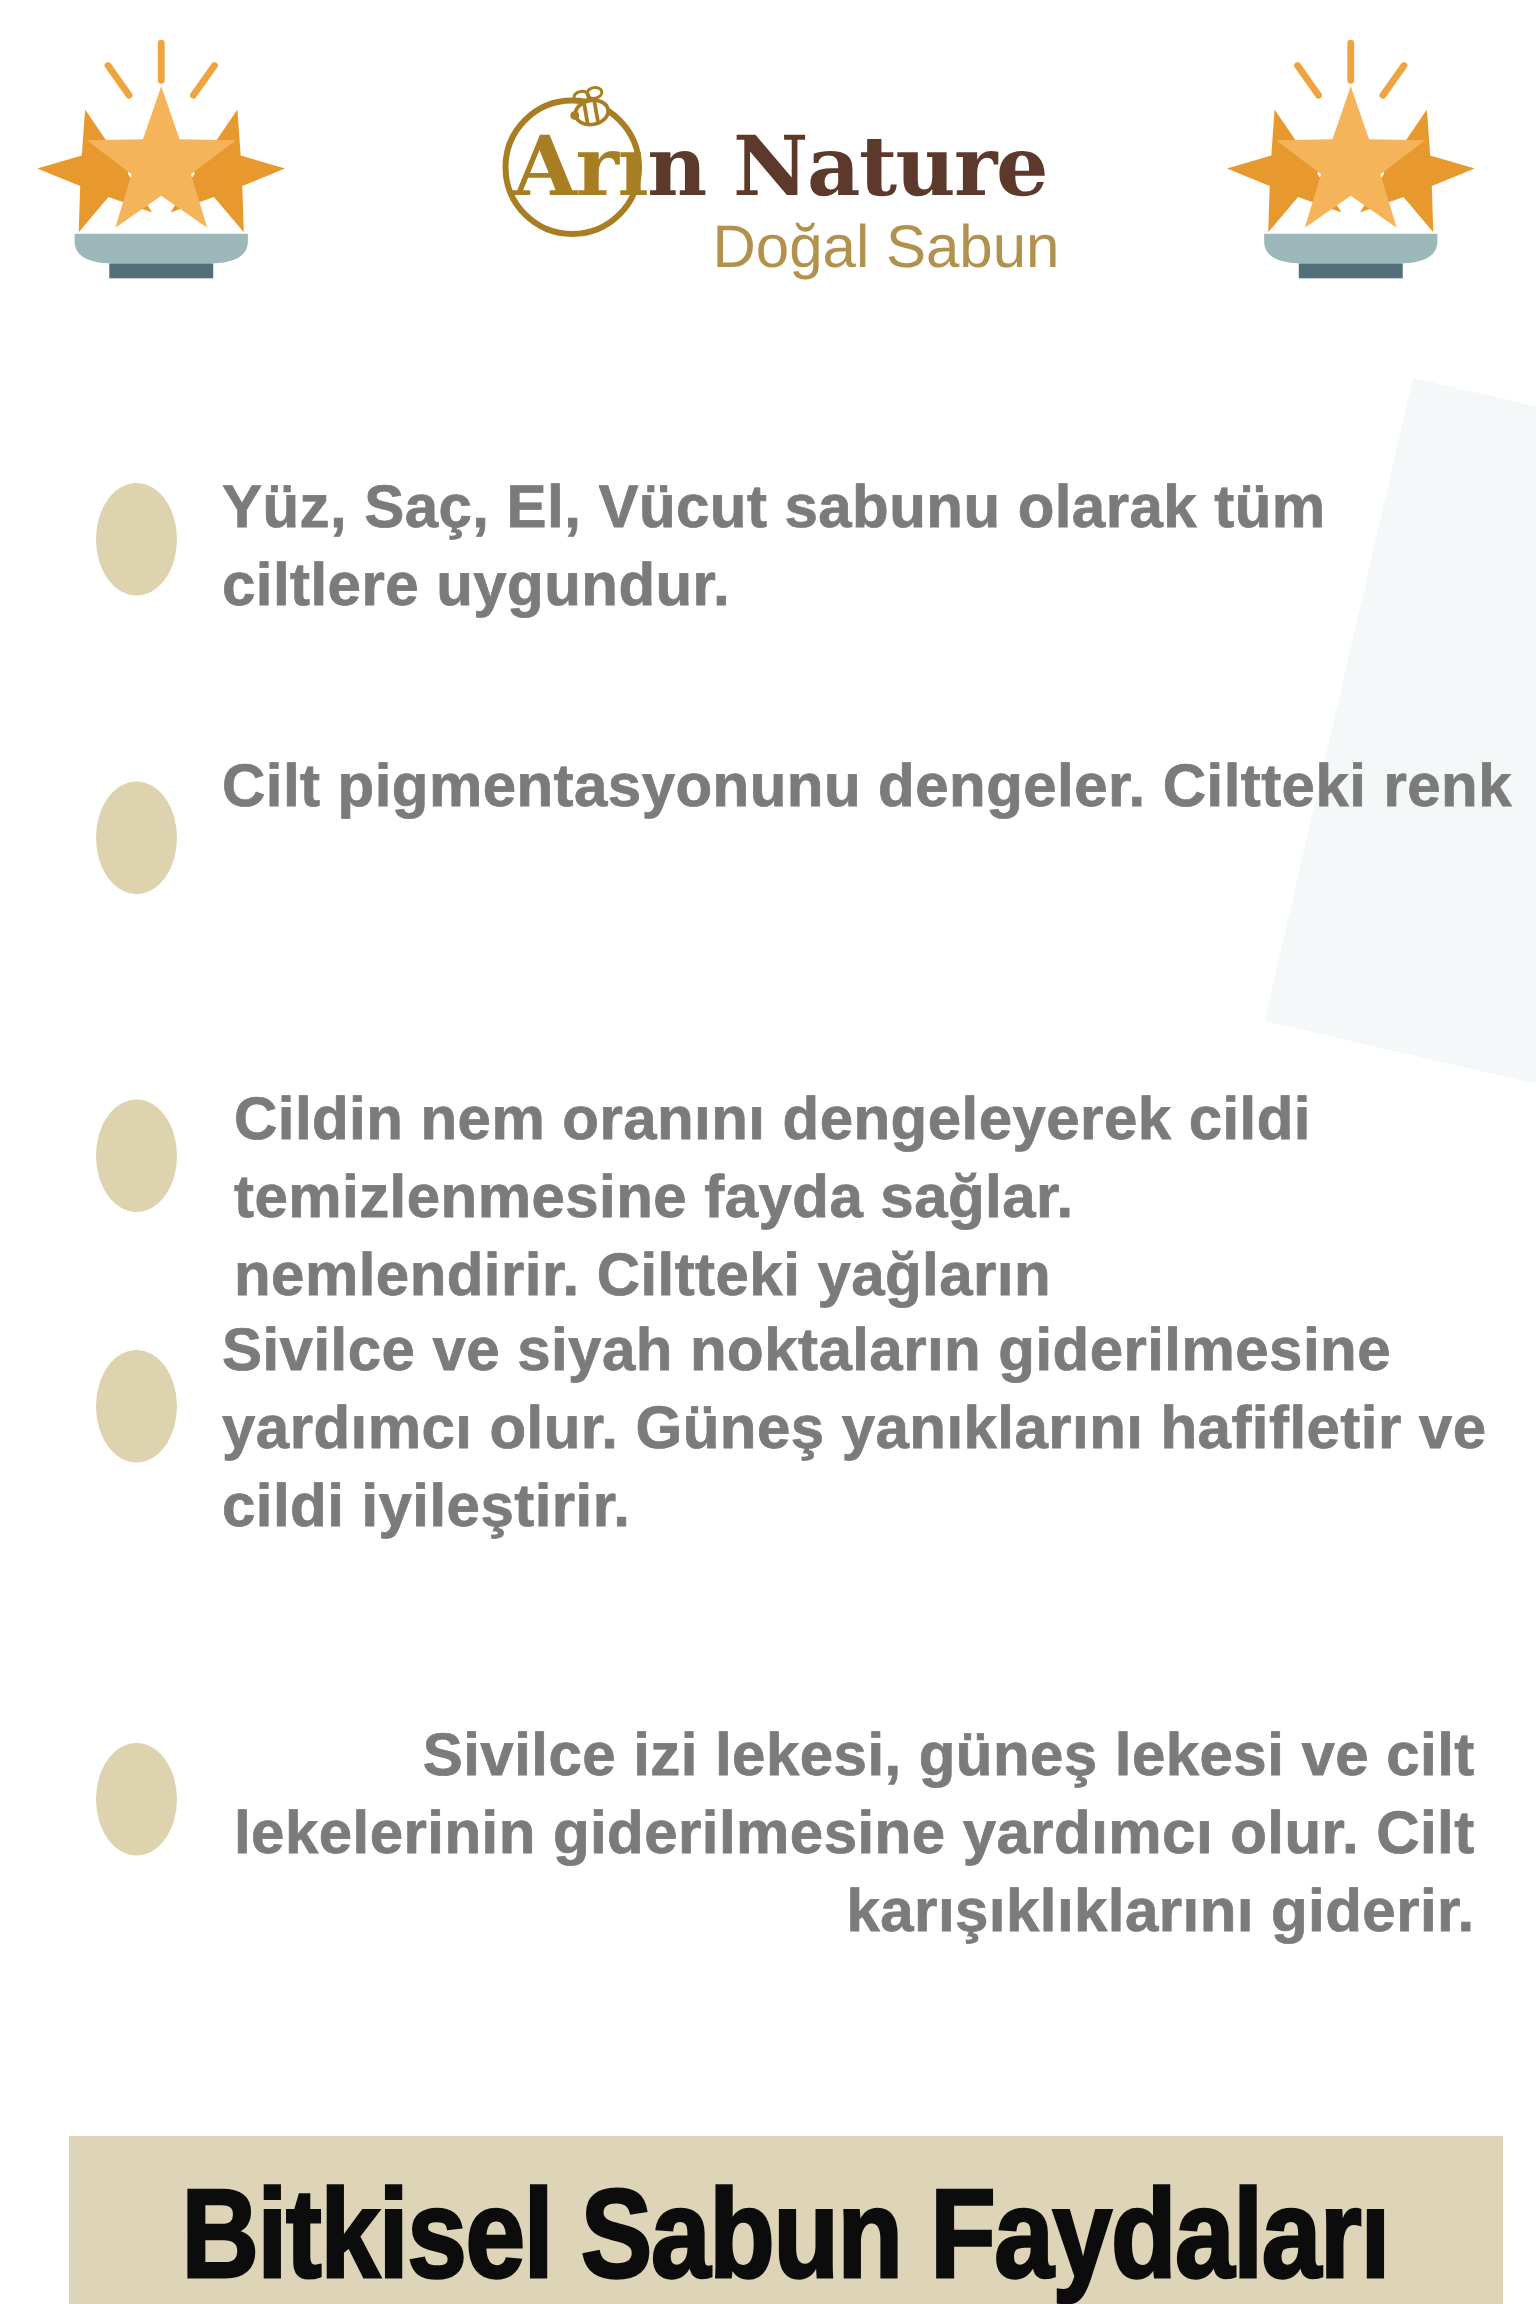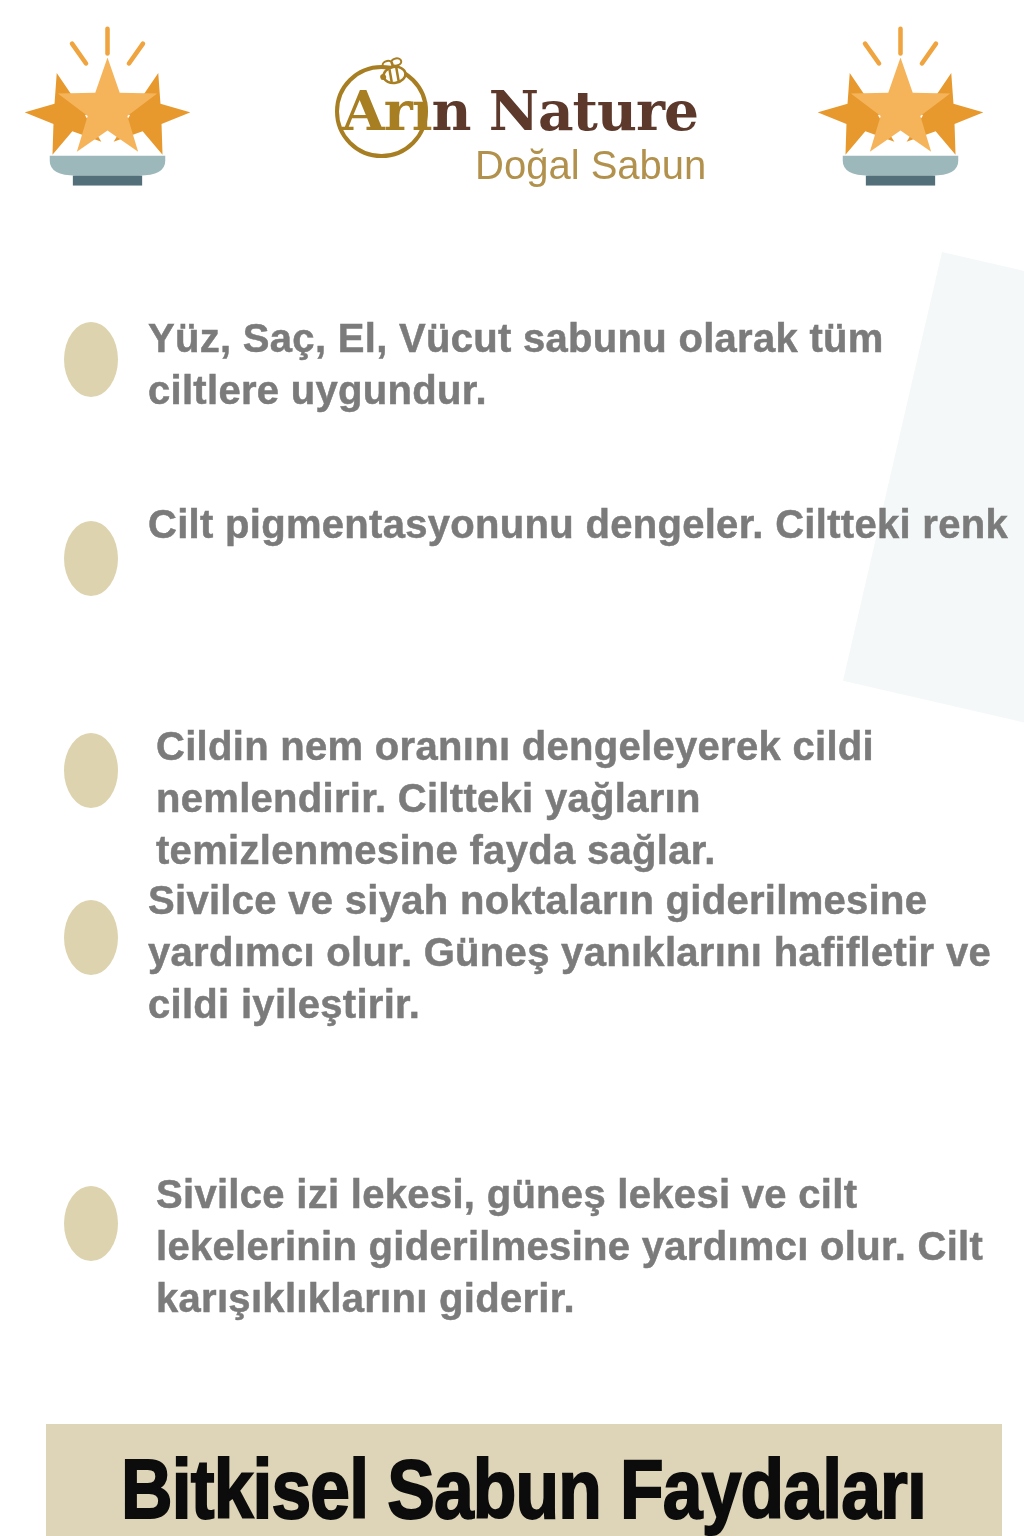--- a/index.html
+++ b/index.html
@@ -47,21 +47,21 @@
   .lines{margin-left:84px;}
   .lines div{
     font-weight:700;font-size:40px;line-height:52px;letter-spacing:.3px;
     color:var(--text-gray,#7b7b7b);white-space:nowrap;
     -webkit-text-stroke:.5px var(--text-gray,#7b7b7b);
   }
   .item-1{top:312px;} .item-1 .dot{top:10px;}
   .item-2{top:498px;} .item-2 .dot{top:23px;}
   .item-3{top:700px;margin-top:20px;} .item-3 .dot{top:13px;} .item-3 .lines{margin-left:92px;}
   .item-4{top:874px;} .item-4 .dot{top:26px;}
-  .item-5{top:1168px;} .item-5 .dot{top:18px;} .item-5 .lines{margin-left:92px;}
+  .item-5{top:1144px;text-align:right;} .item-5 .dot{top:18px;} .item-5 .lines{margin-left:92px;}
   
   .banner{
     position:absolute;left:46px;top:1424px;width:956px;height:140px;
     background:var(--banner-bg,#ded5b8);
     display:flex;align-items:center;justify-content:center;
   }
   .banner h1{
     margin:0 0 10px 0;white-space:nowrap;
     font-size:84px;font-weight:700;letter-spacing:-1px;
     transform:scaleX(.85);transform-origin:center;
@@ -130,22 +130,22 @@
       <span class="dot"></span>
       <div class="lines">
         <div>Cilt pigmentasyonunu dengeler. Ciltteki renk</div>
       </div>
     </div>
 
     <div class="item item-3">
       <span class="dot"></span>
       <div class="lines">
         <div>Cildin nem oranını dengeleyerek cildi</div>
+        <div>temizlenmesine fayda sağlar.</div>
         <div>nemlendirir. Ciltteki yağların</div>
-        <div>temizlenmesine fayda sağlar.</div>
       </div>
     </div>
 
     <div class="item item-4">
       <span class="dot"></span>
       <div class="lines">
         <div>Sivilce ve siyah noktaların giderilmesine</div>
         <div>yardımcı olur. Güneş yanıklarını hafifletir ve</div>
         <div>cildi iyileştirir.</div>
       </div>

